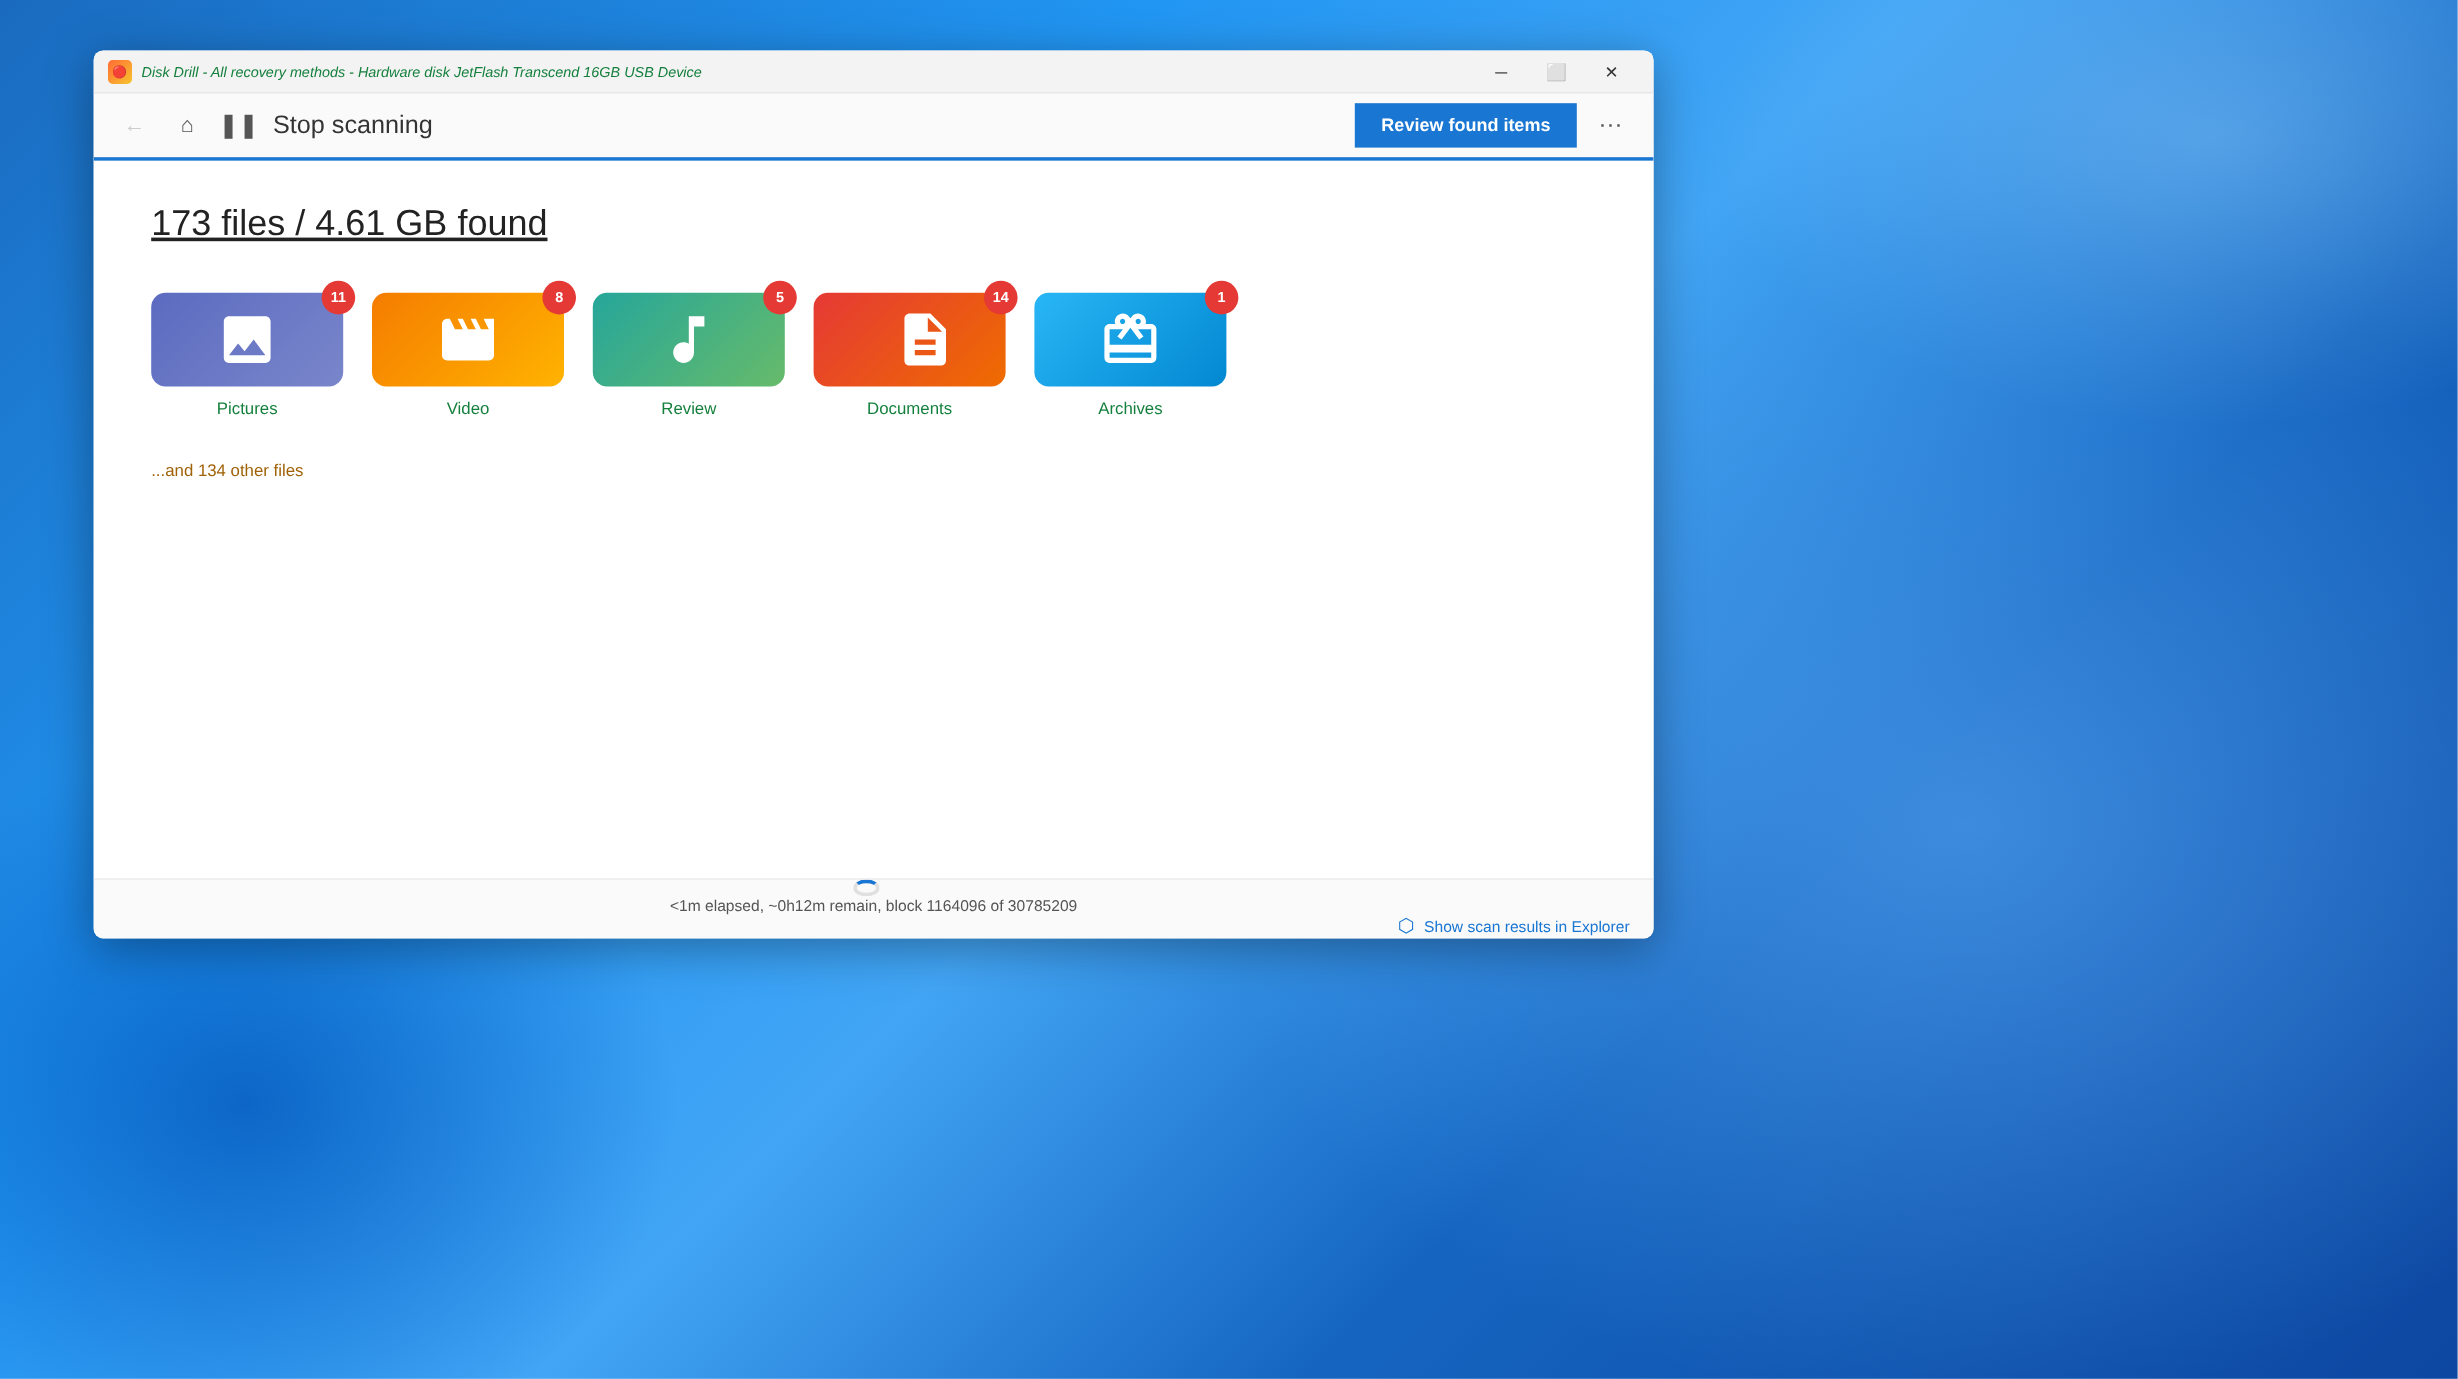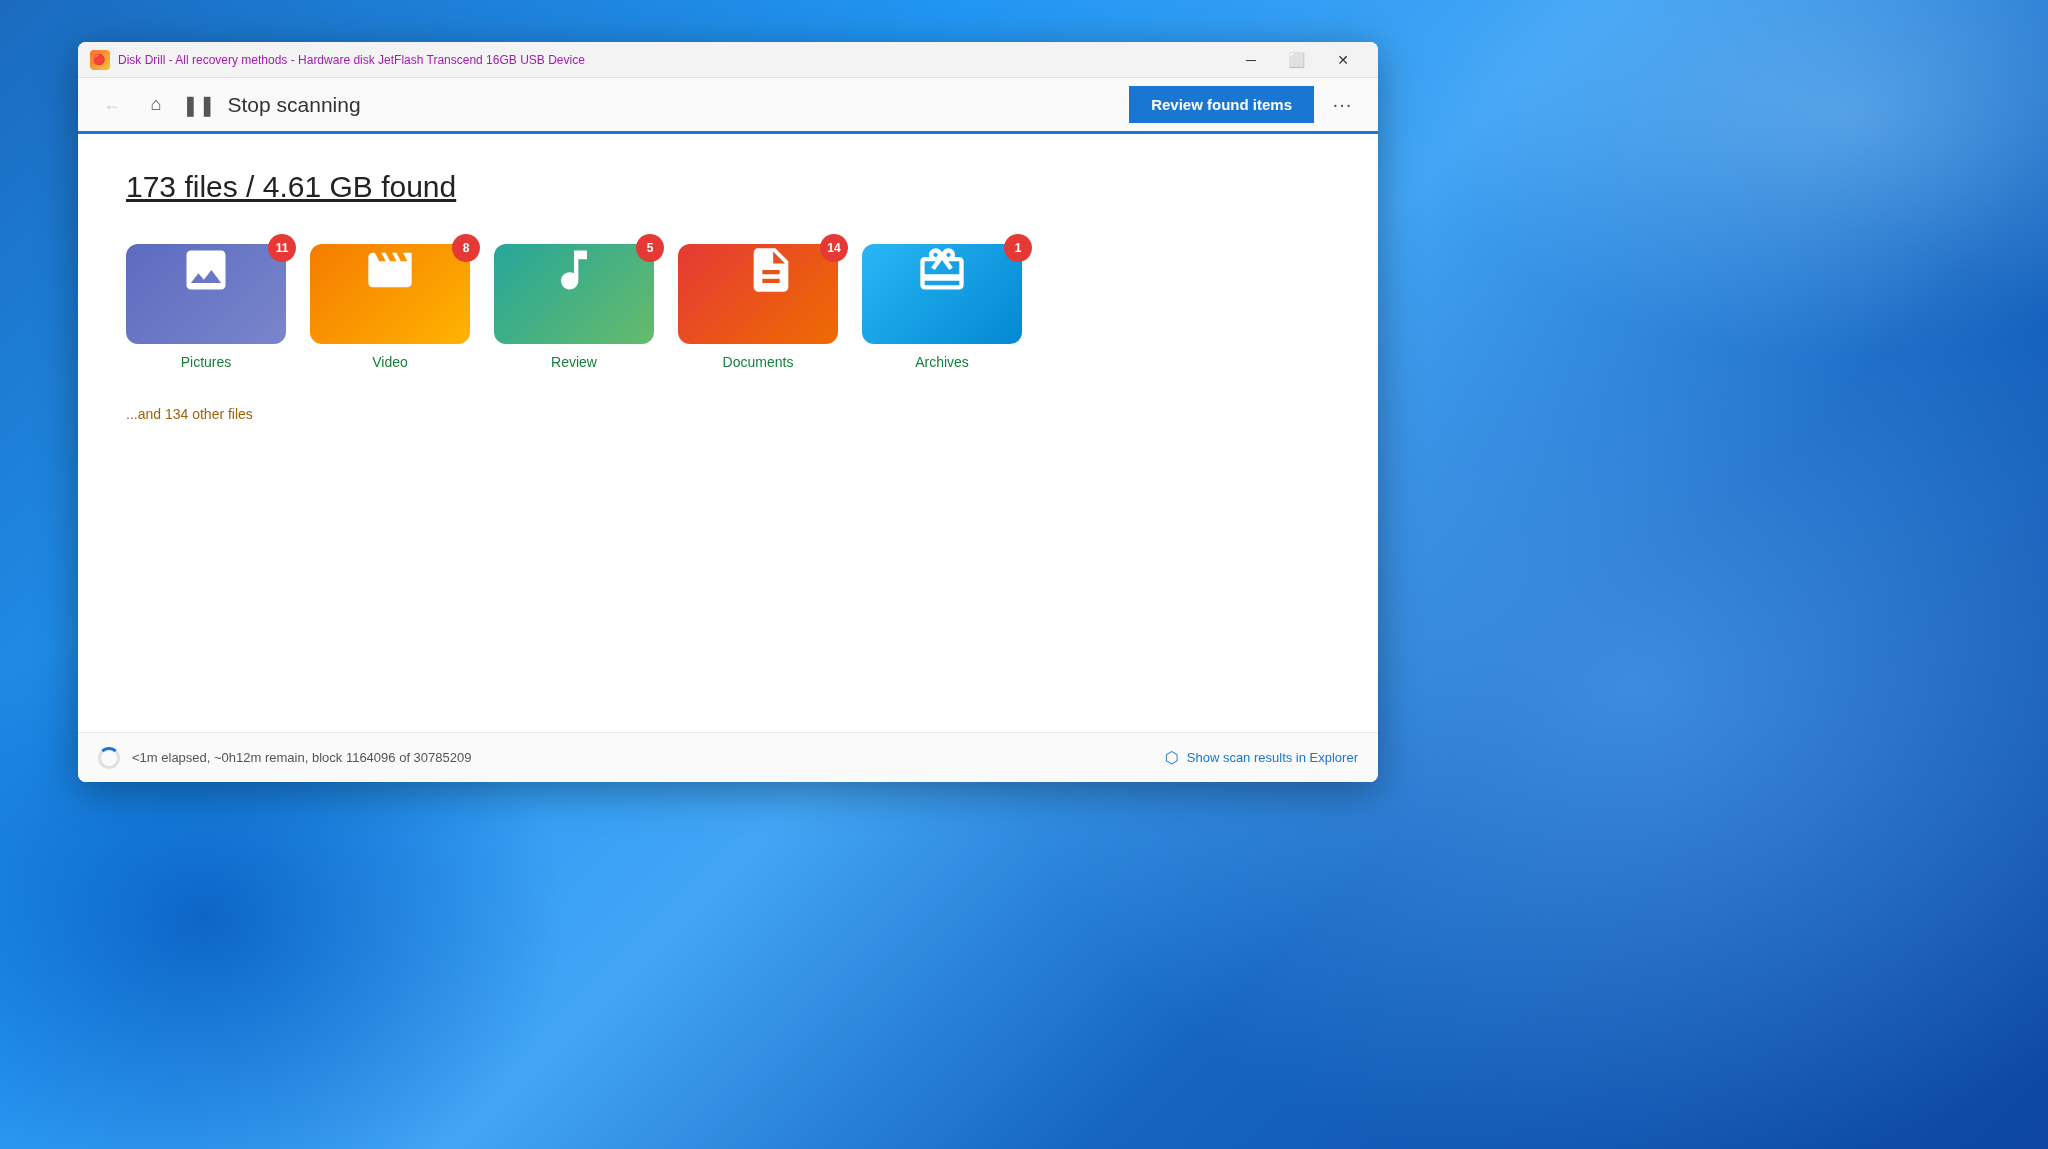--- a/index.html
+++ b/index.html
@@ -53,22 +53,23 @@
       margin-right: 8px;
       background: linear-gradient(135deg, #ff6b35, #f7c52e);
       border-radius: 4px;
       display: flex;
       align-items: center;
       justify-content: center;
       font-size: 12px;
     }
     .title-bar-text {
       font-size: 12px;
-      color: #a21caf;
+      color: #15803d;
       flex: 1;
+      font-style: italic;
     }
     .title-bar-controls {
       display: flex;
       gap: 0;
     }
     .title-btn {
       width: 46px;
       height: 36px;
       border: none;
       background: transparent;
@@ -177,23 +178,24 @@
     }
     .category-card {
       display: flex;
       flex-direction: column;
       align-items: center;
       cursor: pointer;
       position: relative;
     }
     .card-icon {
       width: 160px;
-      height: 100px;
+      height: 78px;
       border-radius: 12px;
       display: flex;
+      align-items: center;
       justify-content: center;
       position: relative;
       margin-bottom: 10px;
     }
     .card-icon svg {
       width: 52px;
       height: 52px;
       fill: white;
     }
     .badge {
@@ -237,20 +239,21 @@
 
     
     .status-bar {
       display: flex;
       align-items: center;
       padding: 0 20px;
       height: 50px;
       border-top: 1px solid #e8e8e8;
       background: #fafafa;
       flex-shrink: 0;
+      flex-direction: column;
     }
     .spinner {
       width: 22px;
       height: 22px;
       border: 3px solid #e0e0e0;
       border-top-color: #1976d2;
       border-radius: 50%;
       animation: spin 1s linear infinite;
       margin-right: 12px;
     }

